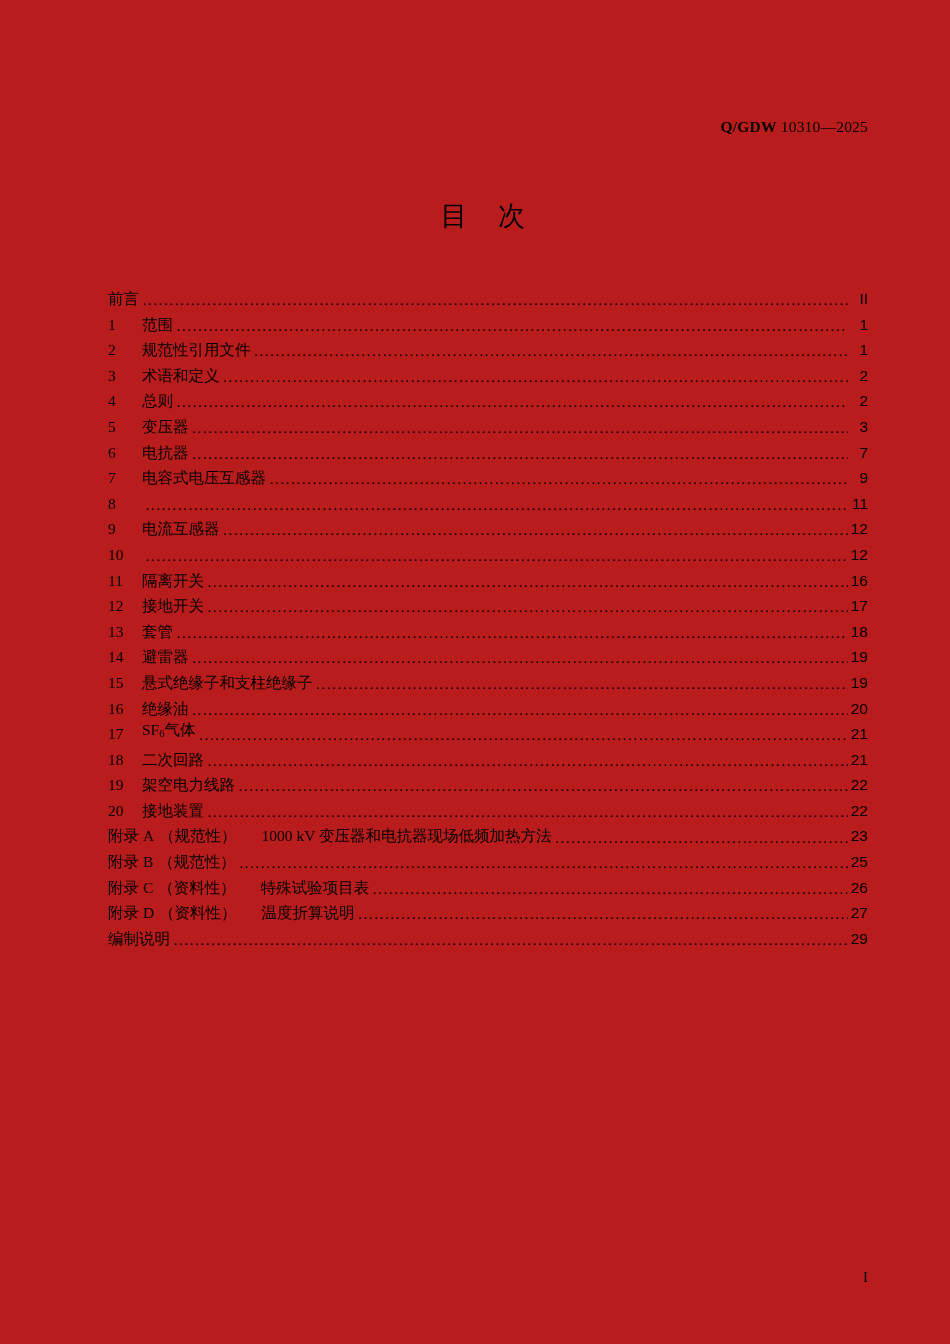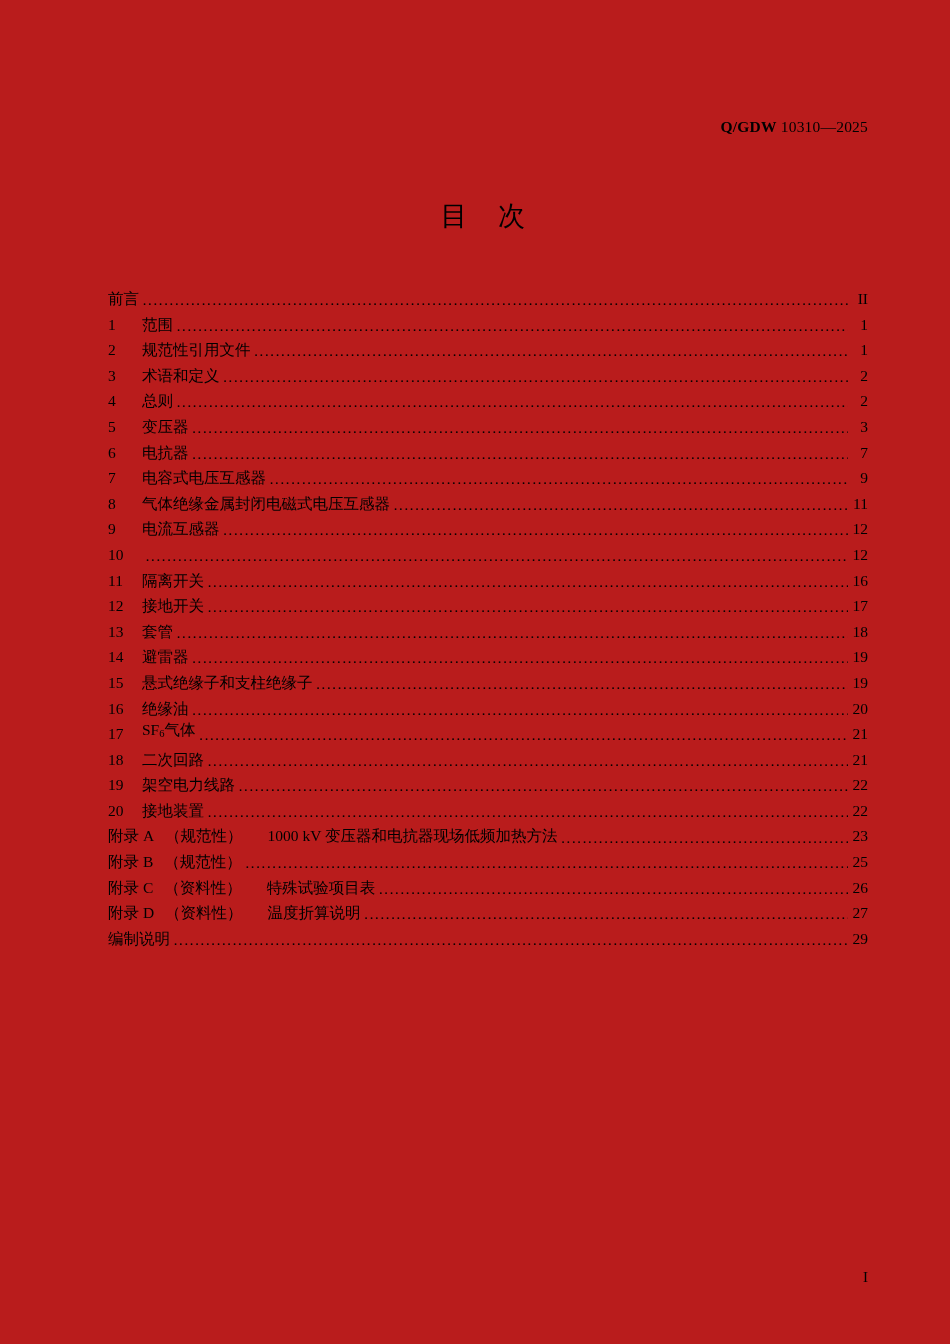--- a/index.html
+++ b/index.html
@@ -99,30 +99,30 @@
     letter-spacing: 0.2px;
     font-size: 15.5px;
     line-height: 1em;
     color: #000;
     white-space: nowrap;
   }
   .toc-row .pg {
     flex: 0 0 auto;
     min-width: 18px;
     text-align: right;
-    font-family: Liberation Serif, serif;
+    font-family: Liberation Sans, sans-serif;
   }
   
   .toc-row.appendix .apx-name {
     flex: 0 0 auto;
     margin-top: 24px;
   }
   .toc-row.appendix .apx-kind {
     flex: 0 0 auto;
-    margin-left: 11px;
+    margin-left: 5px;
   }
   .toc-row.appendix .apx-title {
     flex: 0 0 auto;
     margin-left: 25px;
   }
   sub {
     font-size: 0.68em;
     vertical-align: -0.22em;
   }
 
@@ -192,21 +192,20 @@
         <span class="pg">7</span>
       </div>
       <div class="toc-row clause">
         <span class="num">7</span>
         <span class="label">电容式电压互感器</span>
         <span class="lead"></span>
         <span class="pg">9</span>
       </div>
       <div class="toc-row clause">
         <span class="num">8</span>
-        <span class="label">气体绝缘金属封闭电磁式电压互感器</span>
         <span class="lead"></span>
         <span class="pg">11</span>
       </div>
       <div class="toc-row clause">
         <span class="num">9</span>
         <span class="label">电流互感器</span>
         <span class="lead"></span>
         <span class="pg">12</span>
       </div>
       <div class="toc-row clause">

